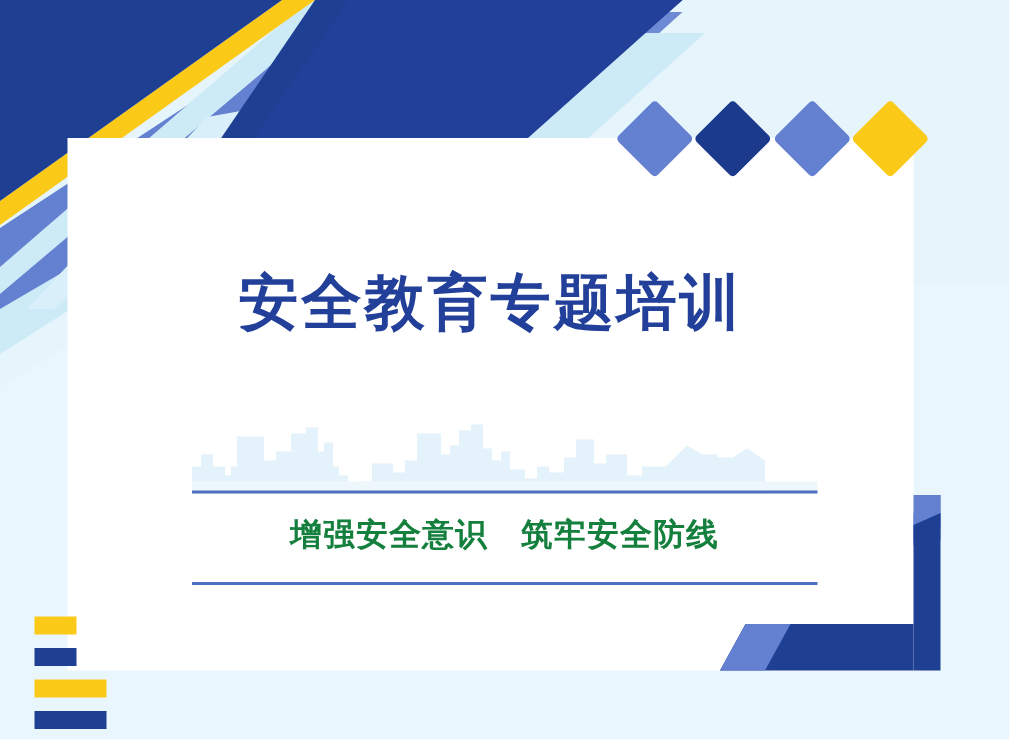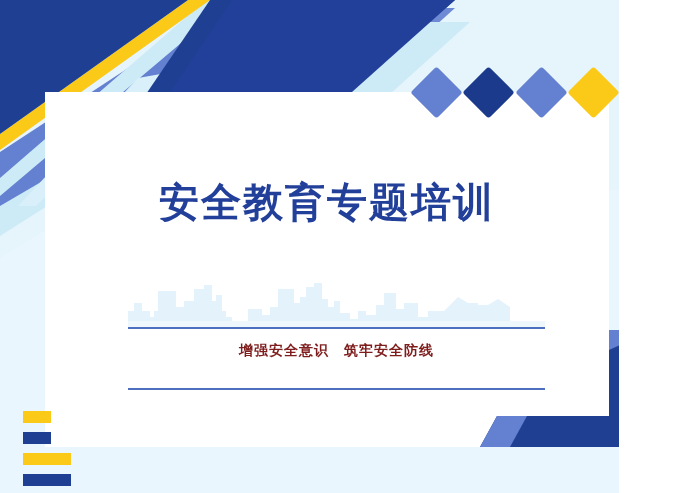--- a/index.html
+++ b/index.html
@@ -7,21 +7,21 @@
     margin: 0;
     padding: 0;
     background: #ffffff;
   }
   body {
     font-family: "Liberation Sans", "DejaVu Sans", sans-serif;
   }
 
   #slide {
     position: relative;
-    width: 619px;
+    width: 673px;
     height: 493px;
     overflow: hidden;
     background: #eaf6fd;
   }
 
   
   .bg-base {
     position: absolute;
     inset: 0;
     background: #eaf6fd;
@@ -113,24 +113,24 @@
   .rule-top    { top: 327px; }
   .rule-bottom { top: 388px; }
 
   
   .subtitle {
     position: absolute;
     left: 128px;
     top: 342px;
     width: 417px;
     text-align: center;
-    font-size: 14px;
+    font-size: 21px;
     font-weight: bold;
     letter-spacing: 1px;
-    color: #7f1d1d;
+    color: #15803d;
     white-space: pre;
   }
 
   
   .bar {
     position: absolute;
     height: 12px;
   }
   .bar-y1 { left: 23px; top: 411px; width: 28px; background: #fbc918; }
   .bar-n1 { left: 23px; top: 432px; width: 28px; background: #1f3f92; }

